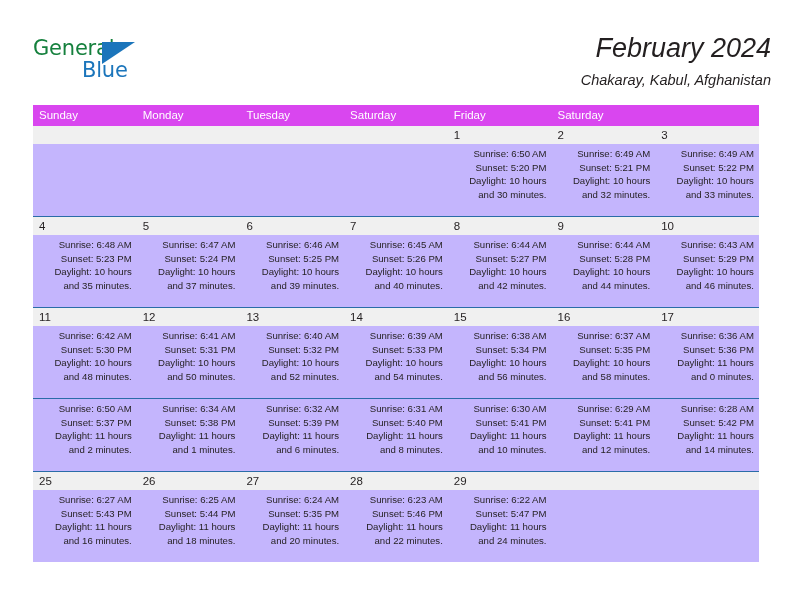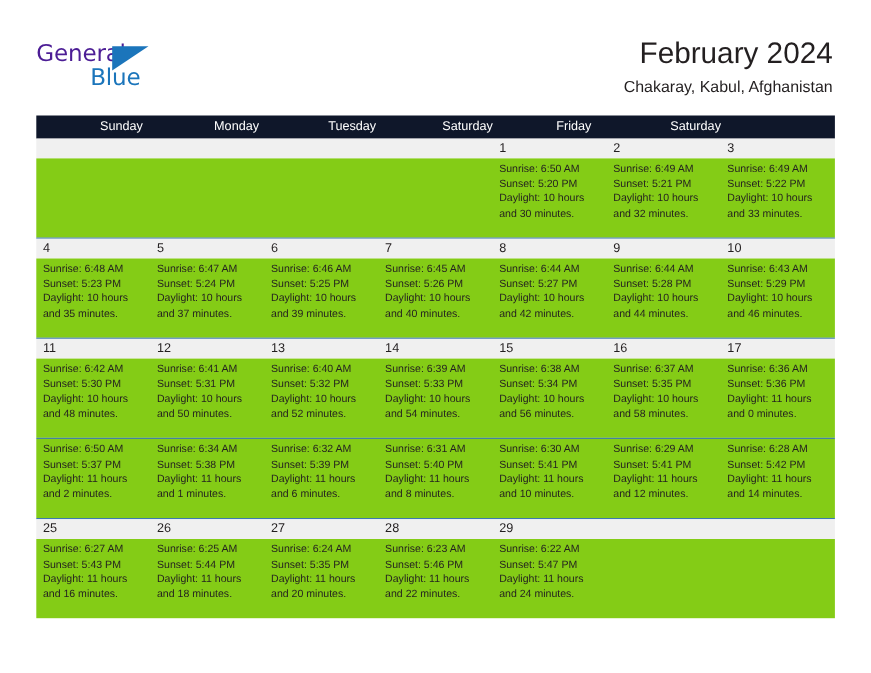--- a/index.html
+++ b/index.html
@@ -35,21 +35,21 @@
     top: 36px;
     width: 130px;
     height: 50px;
   }
   .logo-general {
     position: absolute;
     left: 0;
     top: 0;
     font-size: 21px;
     letter-spacing: -0.2px;
-    color: #4c1d95;
+    color: #15803d;
     font-family: "DejaVu Sans", sans-serif;
     font-weight: 400;
   }
   .logo-triangle {
     position: absolute;
     left: 69px;
     top: 6px;
     width: 0;
     height: 0;
     border-left: 33px solid #1b75bb;
@@ -60,23 +60,24 @@
     left: 49px;
     top: 22px;
     font-size: 21px;
     letter-spacing: -0.2px;
     color: #1b75bb;
     font-family: "DejaVu Sans", sans-serif;
     font-weight: 400;
   }
   .title-block {
     position: absolute;
-    right: 35px;
+    right: 21px;
     top: 32px;
     text-align: right;
+    font-style: italic;
   }
   .cal-title {
     font-size: 27px;
     color: #231f20;
     line-height: 32px;
     font-weight: 400;
     white-space: nowrap;
   }
   .cal-subtitle {
     font-size: 14.5px;
@@ -91,22 +92,21 @@
   .calendar {
     position: absolute;
     left: 33px;
     top: 105px;
     width: 726px;
   }
   .dow-row {
     display: flex;
     width: 726px;
     height: 21px;
-    background: #0f172a;
-    justify-content: center;
+    background: #d946ef;
   }
   .dow-cell {
     width: 103.71px;
     height: 21px;
     line-height: 21px;
     color: #ffffff;
     font-size: 11.5px;
     padding-left: 6px;
     box-sizing: border-box;
     overflow: hidden;
@@ -134,21 +134,22 @@
     font-size: 11.5px;
     color: #231f20;
     padding-left: 6px;
     box-sizing: border-box;
     overflow: hidden;
   }
   .week-details {
     display: flex;
     width: 726px;
     height: 72px;
-    background: #84cc16;
+    background: #c4b5fd;
+    text-align: right;
   }
   .det-cell {
     width: 103.71px;
     height: 72px;
     padding: 3px 5px 0 6px;
     box-sizing: border-box;
     overflow: hidden;
   }
   .det-line {
     font-size: 9.6px;

